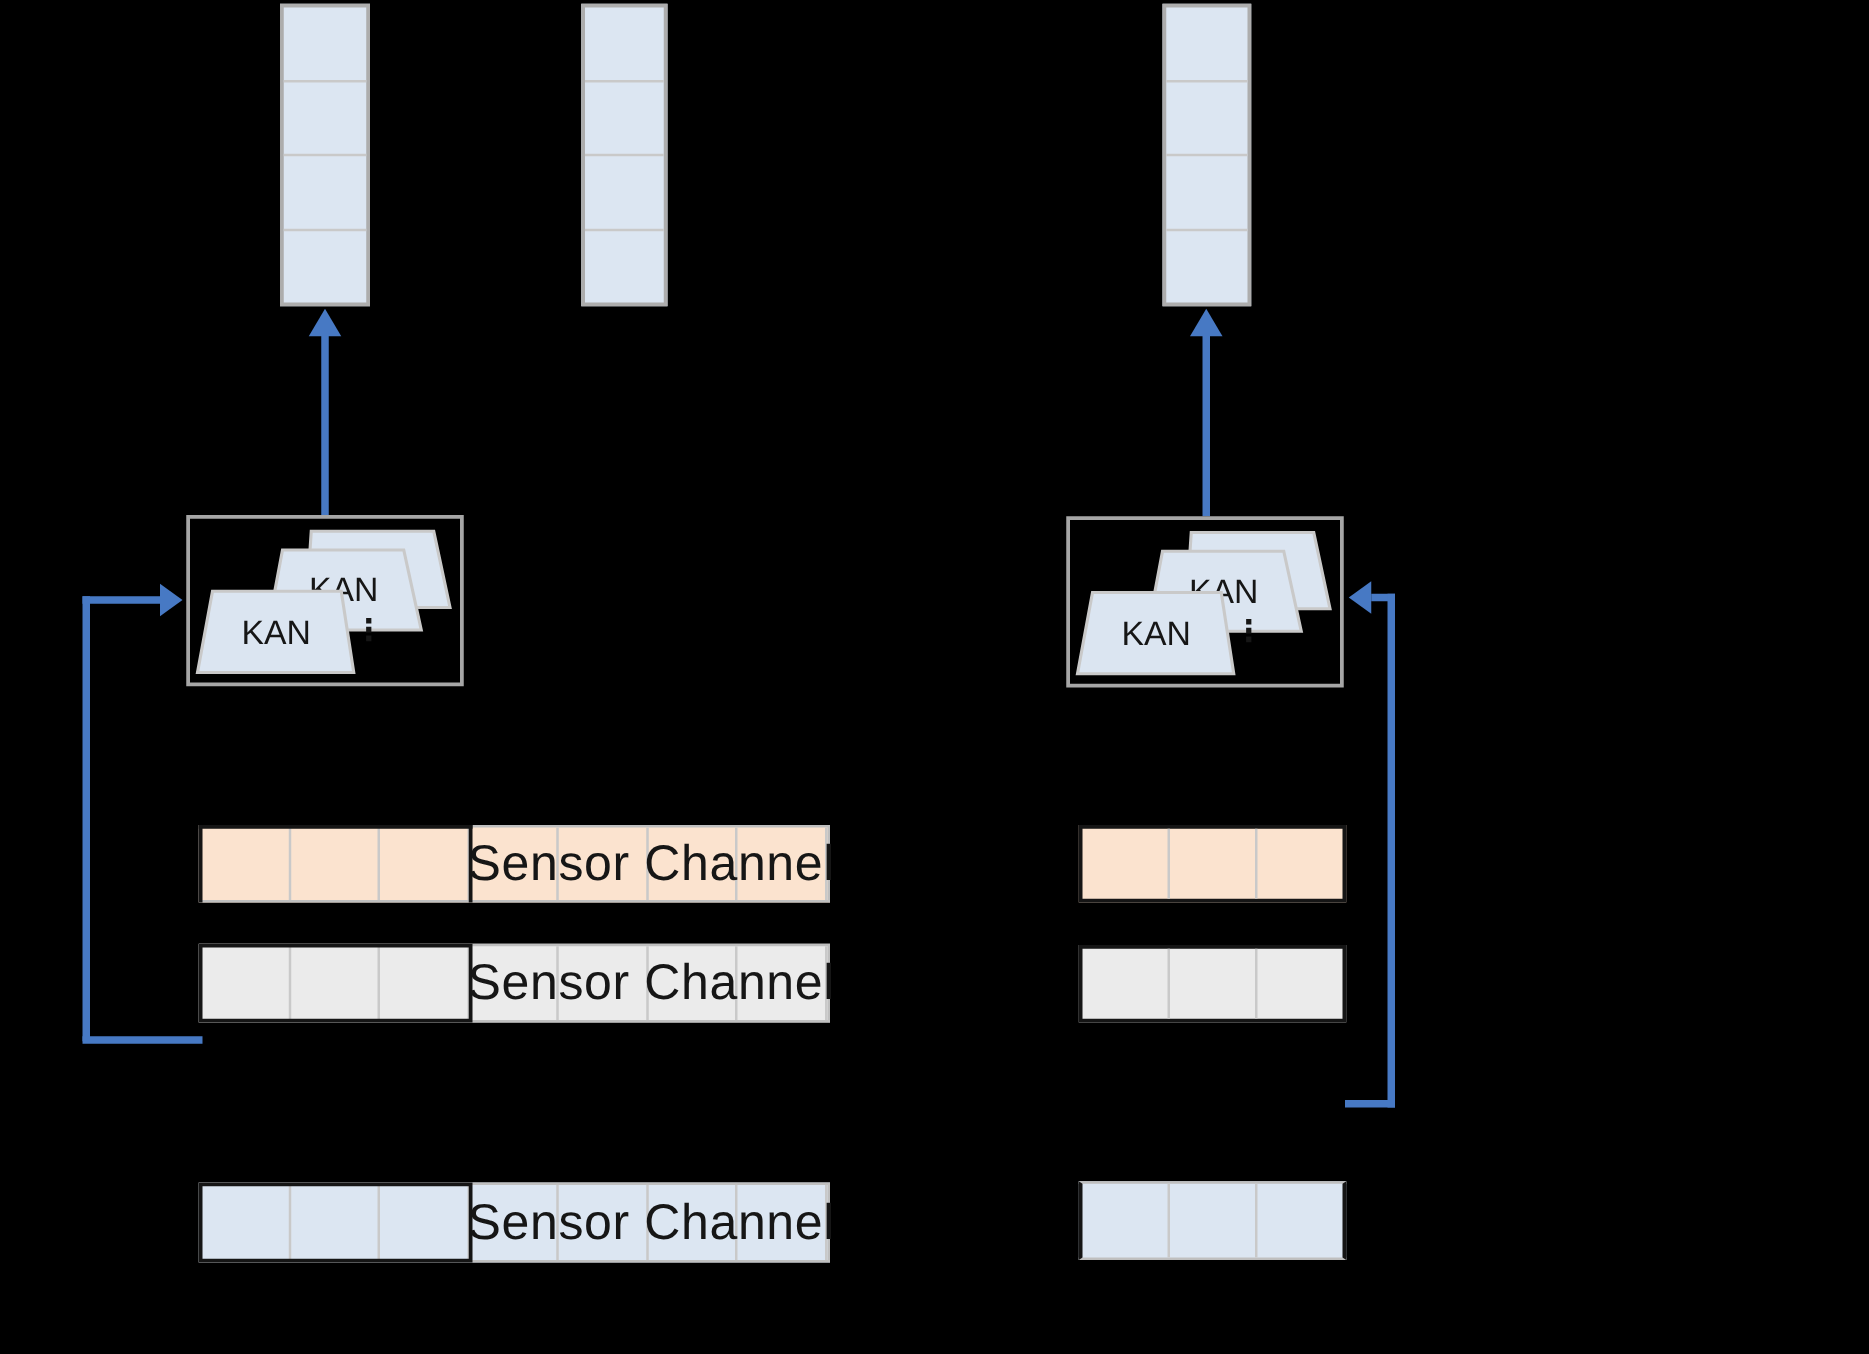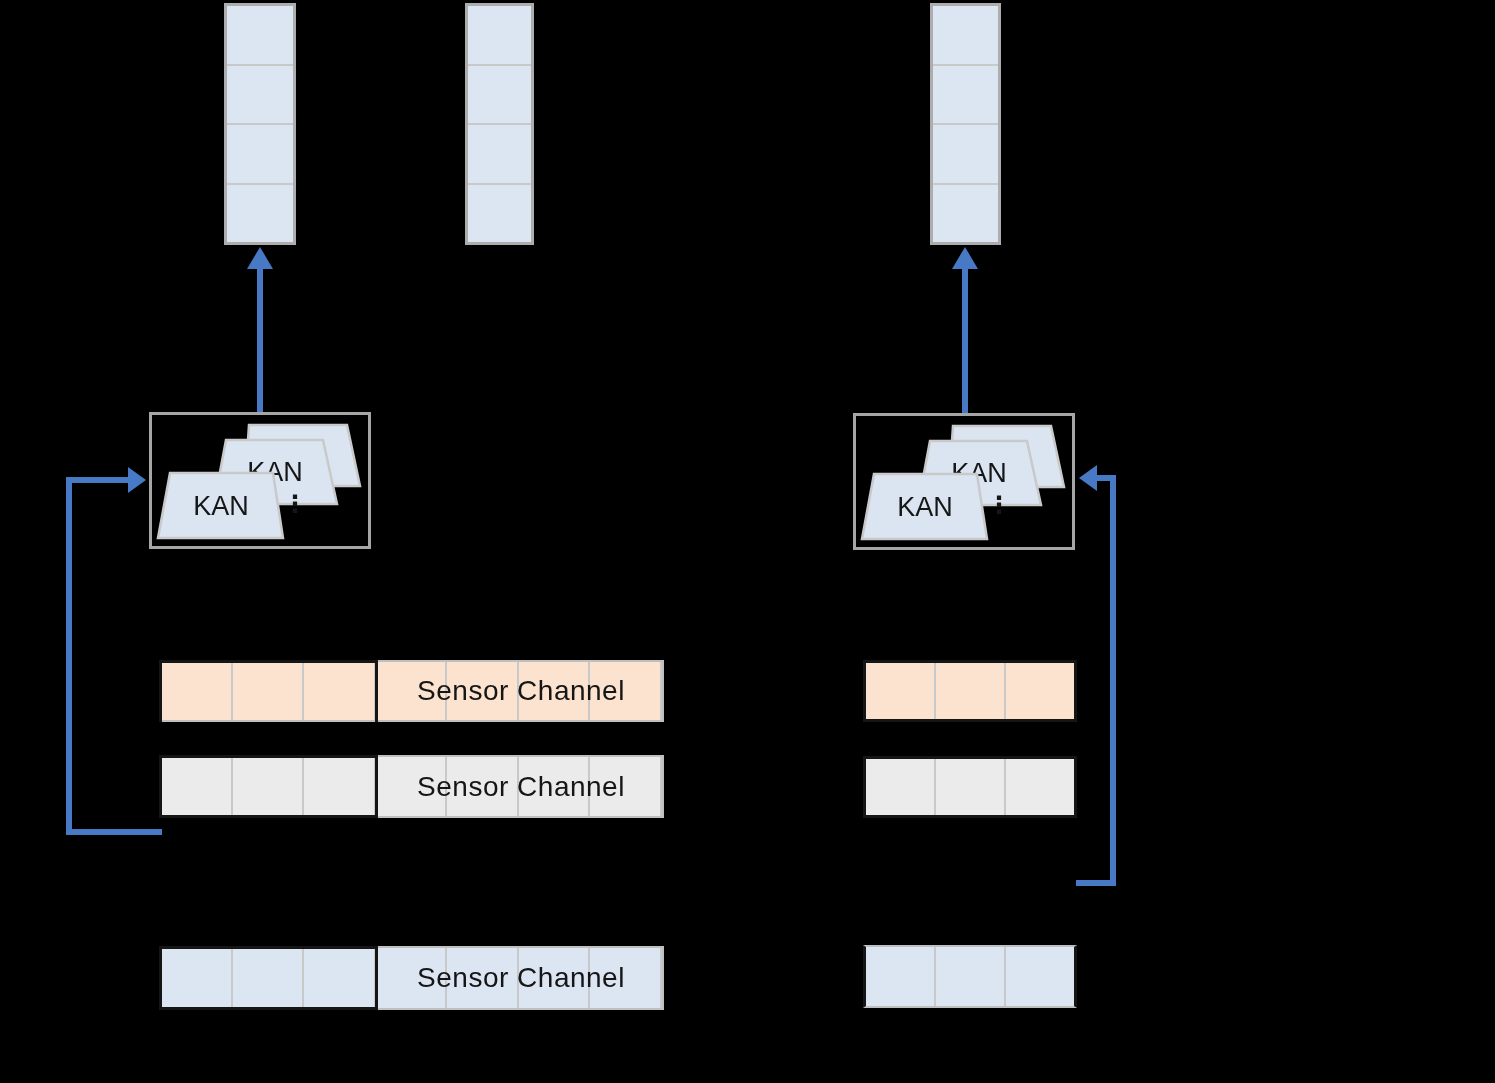--- a/index.html
+++ b/index.html
@@ -53,21 +53,21 @@
   .row.orange{background:var(--cell-orange)}
   .row.gray{background:var(--cell-gray)}
   .row.blue{background:var(--cell-blue)}
   .row .cell{flex:1;border-right:2px solid var(--separator-gray)}
   .row .cell:last-child{border-right:none}
   .window{position:absolute;left:-2px;top:-2px;height:calc(100% + 4px);width:219px;
           border:3px solid var(--window-black);pointer-events:none}
   .window.no-bottom{border-bottom:none}
   .row-label{position:absolute;left:219px;right:0;top:0;bottom:0;display:flex;
              align-items:center;justify-content:center;
-             font-size:28px;color:var(--text-dark);letter-spacing:0.5px;white-space:nowrap}
+             font-size:40px;color:var(--text-dark);letter-spacing:0.5px;white-space:nowrap}
 
   
   .row-r{position:absolute;display:flex}
   .row-r.black-outline{border:3px solid var(--window-black)}
   .row-r.side-black{border:2px solid var(--border-gray);
                     border-left:3px solid var(--window-black);border-right:3px solid var(--window-black)}
   .row-r.orange{background:var(--cell-orange)}
   .row-r.gray{background:var(--cell-gray)}
   .row-r.blue{background:var(--cell-blue)}
   .row-r .cell{flex:1;border-right:2px solid var(--separator-gray)}

